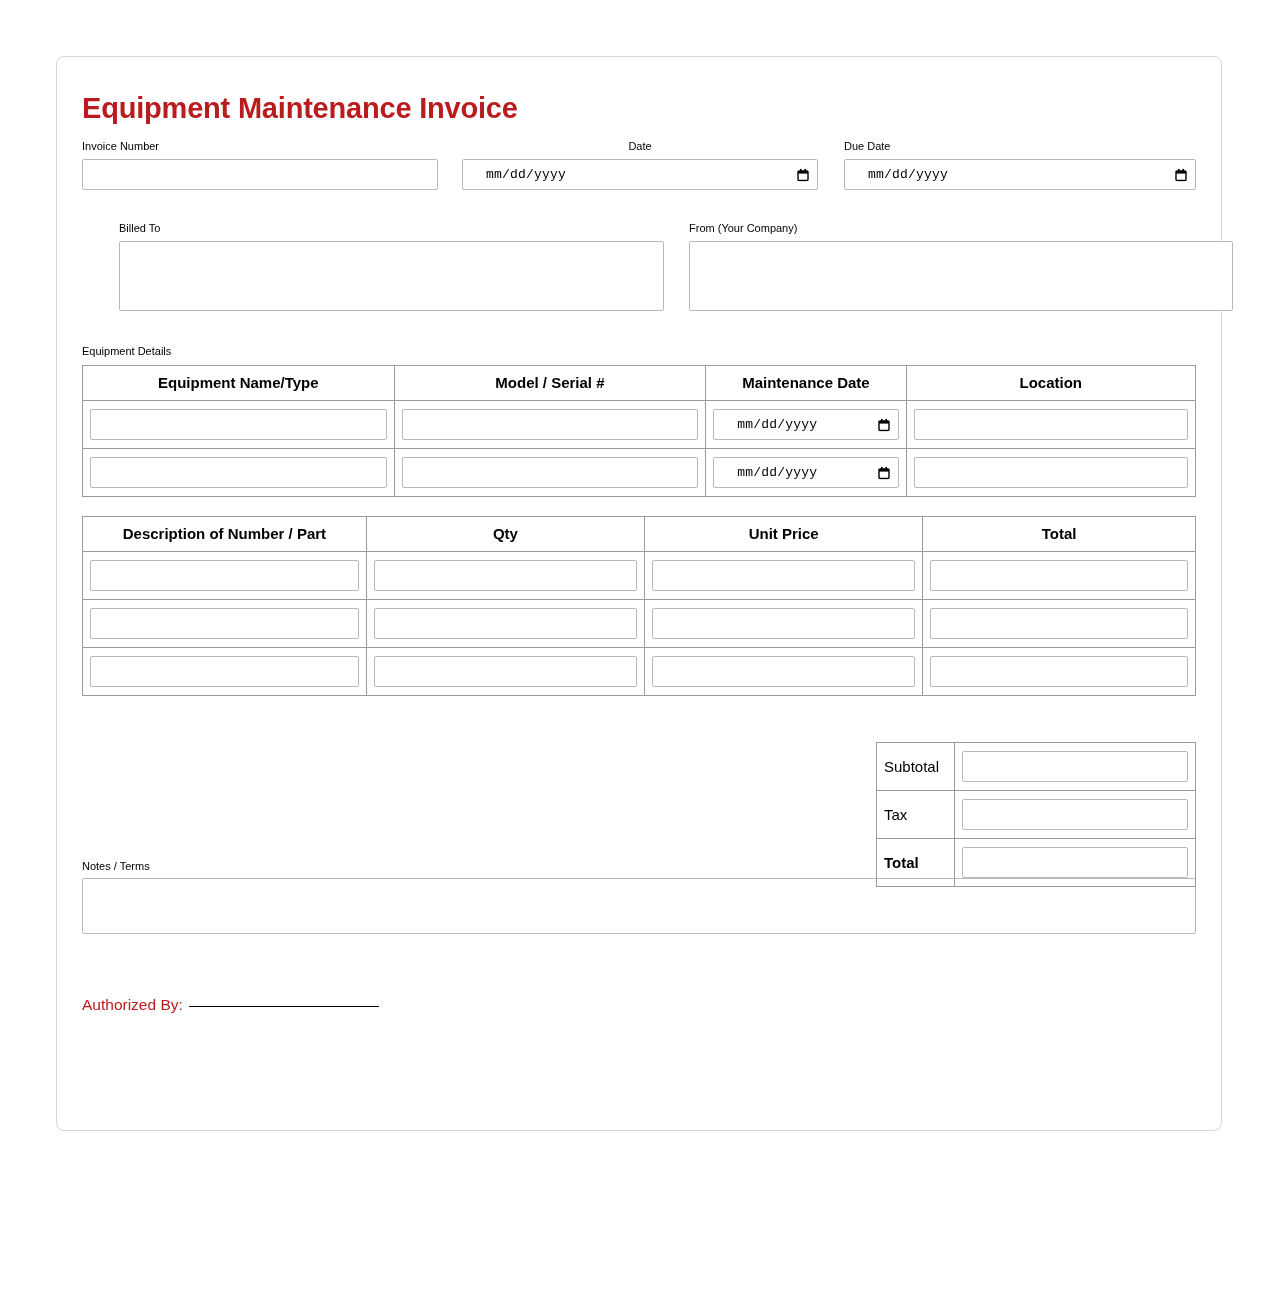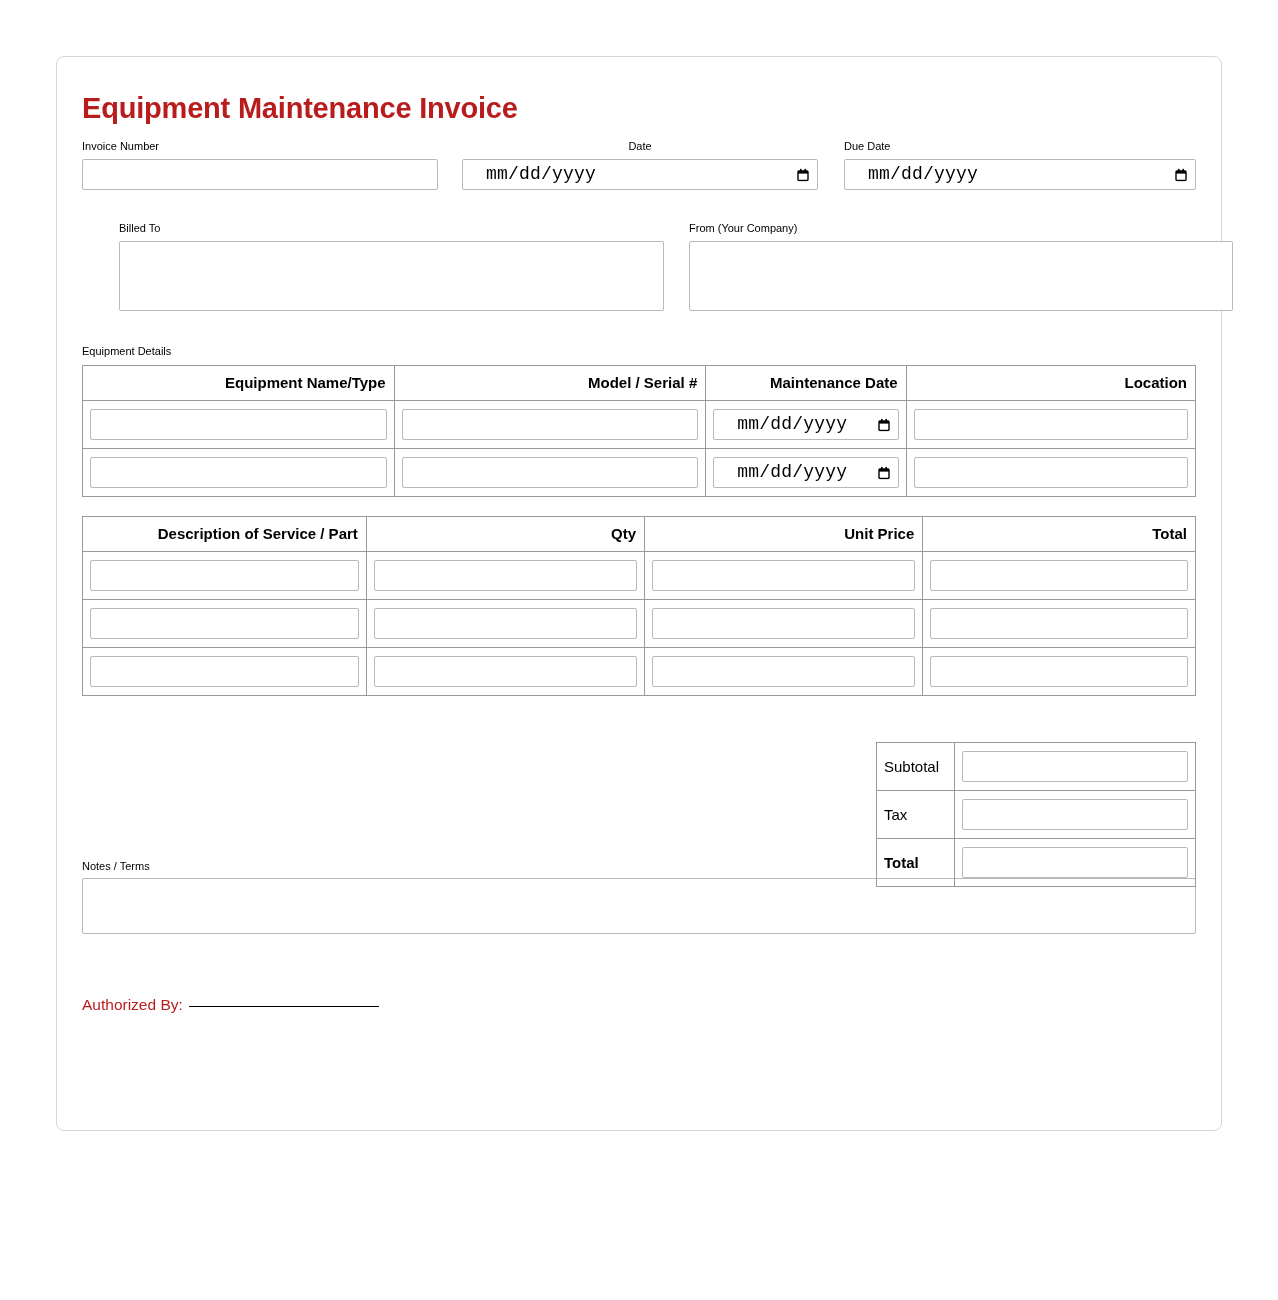--- a/index.html
+++ b/index.html
@@ -83,21 +83,21 @@
     border: 1px solid #b9b9b9;
     border-radius: 2px;
     background: #fff;
   }
   .datefield .dtext {
     position: absolute;
     left: 7px;
     top: 50%;
     transform: translateY(-50%);
     font-family: "Liberation Mono", monospace;
-    font-size: 18px;
+    font-size: 13px;
     letter-spacing: 0.2px;
     color: #000;
     white-space: nowrap;
     padding-left: 16px;
   }
   .datefield .cal {
     position: absolute;
     right: 8px;
     top: 50%;
     transform: translateY(-50%);
@@ -136,21 +136,21 @@
     table-layout: fixed;
     border: 1px solid #9a9a9a;
   }
   table.grid th,
   table.grid td {
     border: 1px solid #9a9a9a;
     padding: 0;
     vertical-align: middle;
   }
   table.grid th {
-    text-align: right;
+    text-align: center;
     font-size: 15px;
     font-weight: bold;
     padding: 8px 8px 9px 8px;
     background: #ffffff;
     color: #000;
   }
   table.grid td { padding: 8px 7px; }
   table.grid td input.txt { height: 31px; }
 
   
@@ -339,21 +339,21 @@
       <div class="section">
         <table class="grid">
           <colgroup>
             <col style="width:25.5%">
               <col style="width:25%">
               <col style="width:25%">
               <col style="width:24.5%">
           </colgroup>
           <thead>
             <tr>
-              <th>Description of Service / Part</th>
+              <th>Description of Number / Part</th>
               <th>Qty</th>
               <th>Unit Price</th>
               <th>Total</th>
             </tr>
           </thead>
           <tbody>
             <tr>
               <td>
                 <input class="txt" type="text" value="" style="">
               </td>

